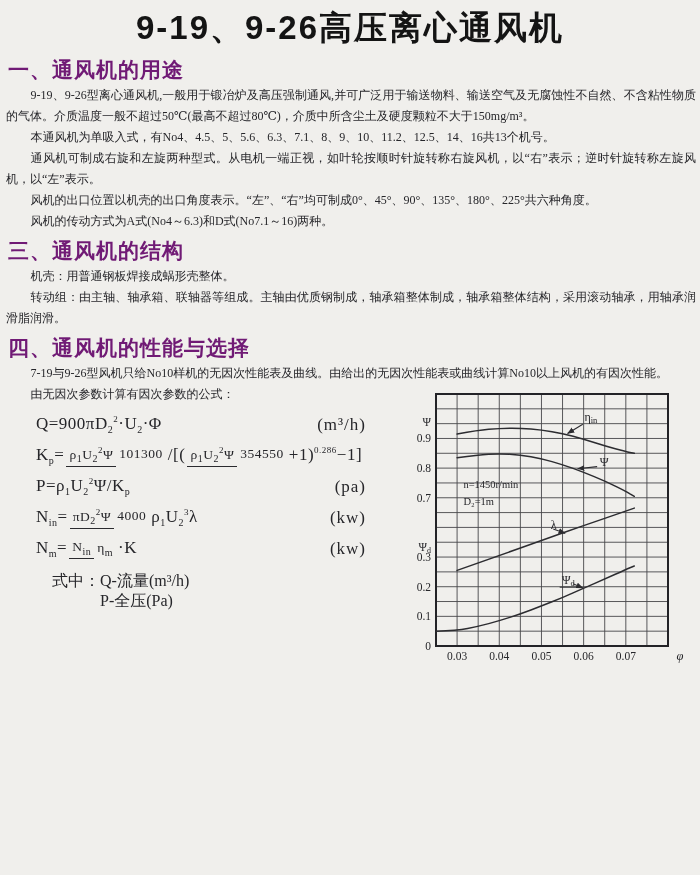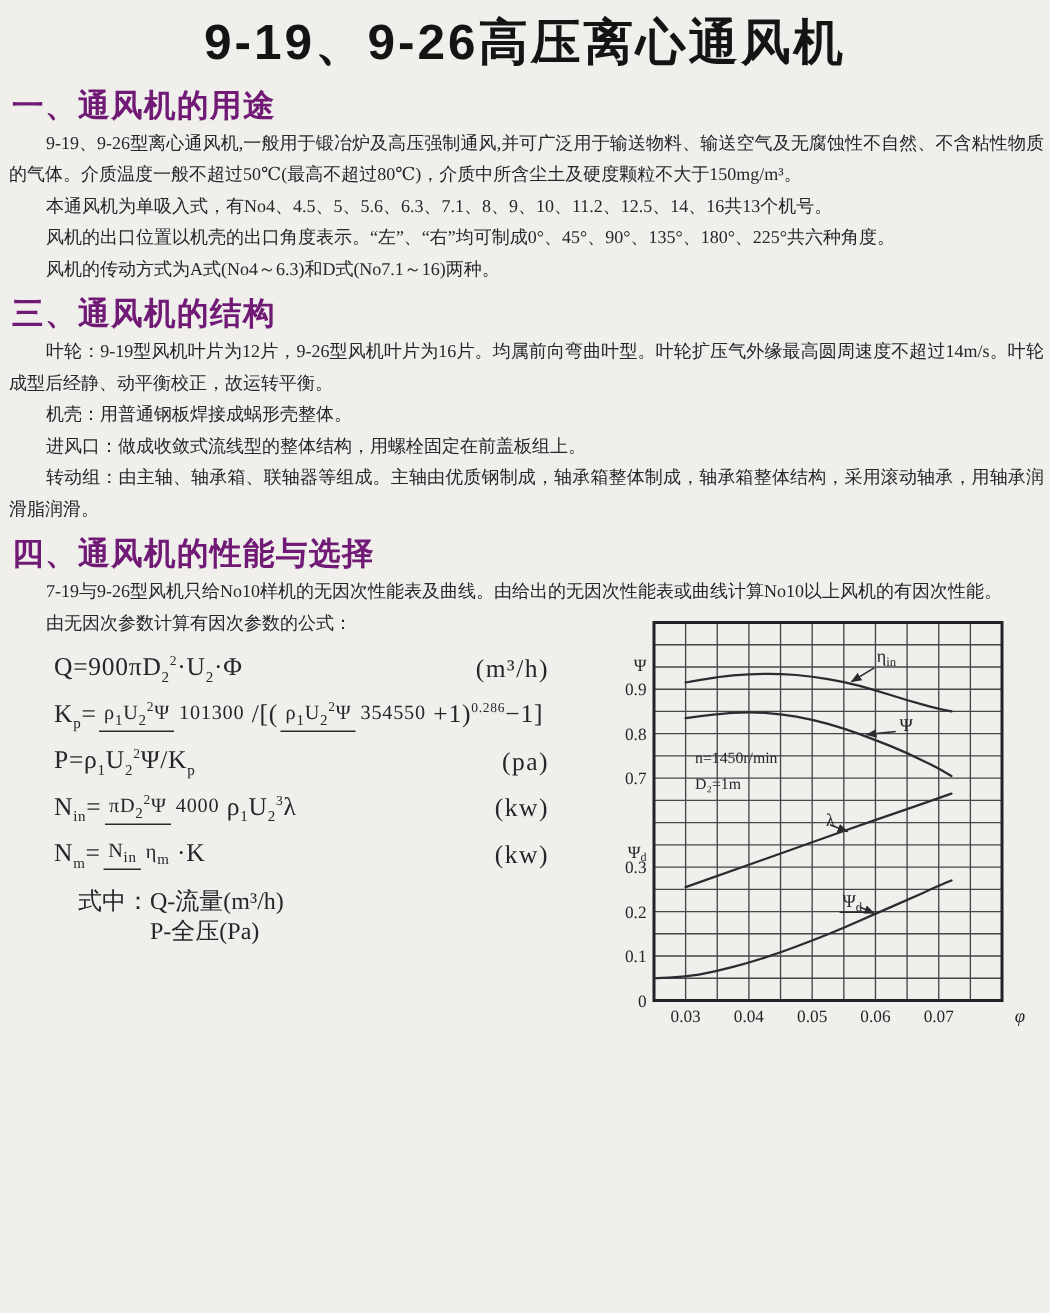--- a/index.html
+++ b/index.html
@@ -47,29 +47,28 @@
 
   <h1 class="title">9-19、9-26高压离心通风机</h1>
 
   <section>
     <h2 class="sec">一、通风机的用途</h2>
     <p class="para">9-19、9-26型离心通风机,一般用于锻冶炉及高压强制通风,并可广泛用于输送物料、输送空气及无腐蚀性不自然、不含粘性物质的气体。介质温度一般不超过50℃(最高不超过80℃)，介质中所含尘土及硬度颗粒不大于150mg/m³。</p>
   </section>
 
   <section>
     <p class="para">本通风机为单吸入式，有No4、4.5、5、5.6、6.3、7.1、8、9、10、11.2、12.5、14、16共13个机号。</p>
+    <p class="para">通风机可制成右旋和左旋两种型式。从电机一端正视，如叶轮按顺时针旋转称右旋风机，以“右”表示；逆时针旋转称左旋风机，以“左”表示。</p>
     <p class="para">风机的出口位置以机壳的出口角度表示。“左”、“右”均可制成0°、45°、90°、135°、180°、225°共六种角度。</p>
     <p class="para">风机的传动方式为A式(No4～6.3)和D式(No7.1～16)两种。</p>
   </section>
 
   <section>
     <h2 class="sec">三、通风机的结构</h2>
-    <p class="para">叶轮：9-19型风机叶片为12片，9-26型风机叶片为16片。均属前向弯曲叶型。叶轮扩压气外缘最高圆周速度不超过14m/s。叶轮成型后经静、动平衡校正，故运转平衡。</p>
     <p class="para">机壳：用普通钢板焊接成蜗形壳整体。</p>
-    <p class="para">进风口：做成收敛式流线型的整体结构，用螺栓固定在前盖板组上。</p>
     <p class="para">转动组：由主轴、轴承箱、联轴器等组成。主轴由优质钢制成，轴承箱整体制成，轴承箱整体结构，采用滚动轴承，用轴承润滑脂润滑。</p>
   </section>
 
   <section>
     <h2 class="sec">四、通风机的性能与选择</h2>
     <p class="para">7-19与9-26型风机只给No10样机的无因次性能表及曲线。由给出的无因次性能表或曲线计算No10以上风机的有因次性能。</p>
 
     <div class="s4-cols">
       <div class="s4-left">
         <p class="para">由无因次参数计算有因次参数的公式：</p>

